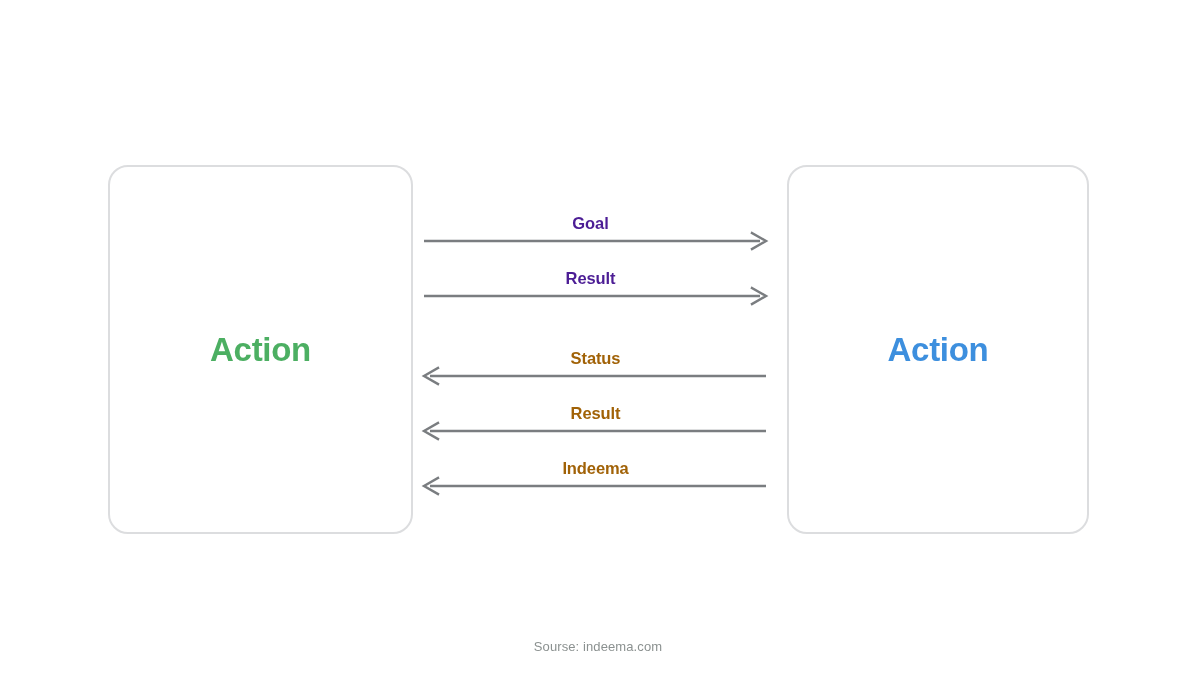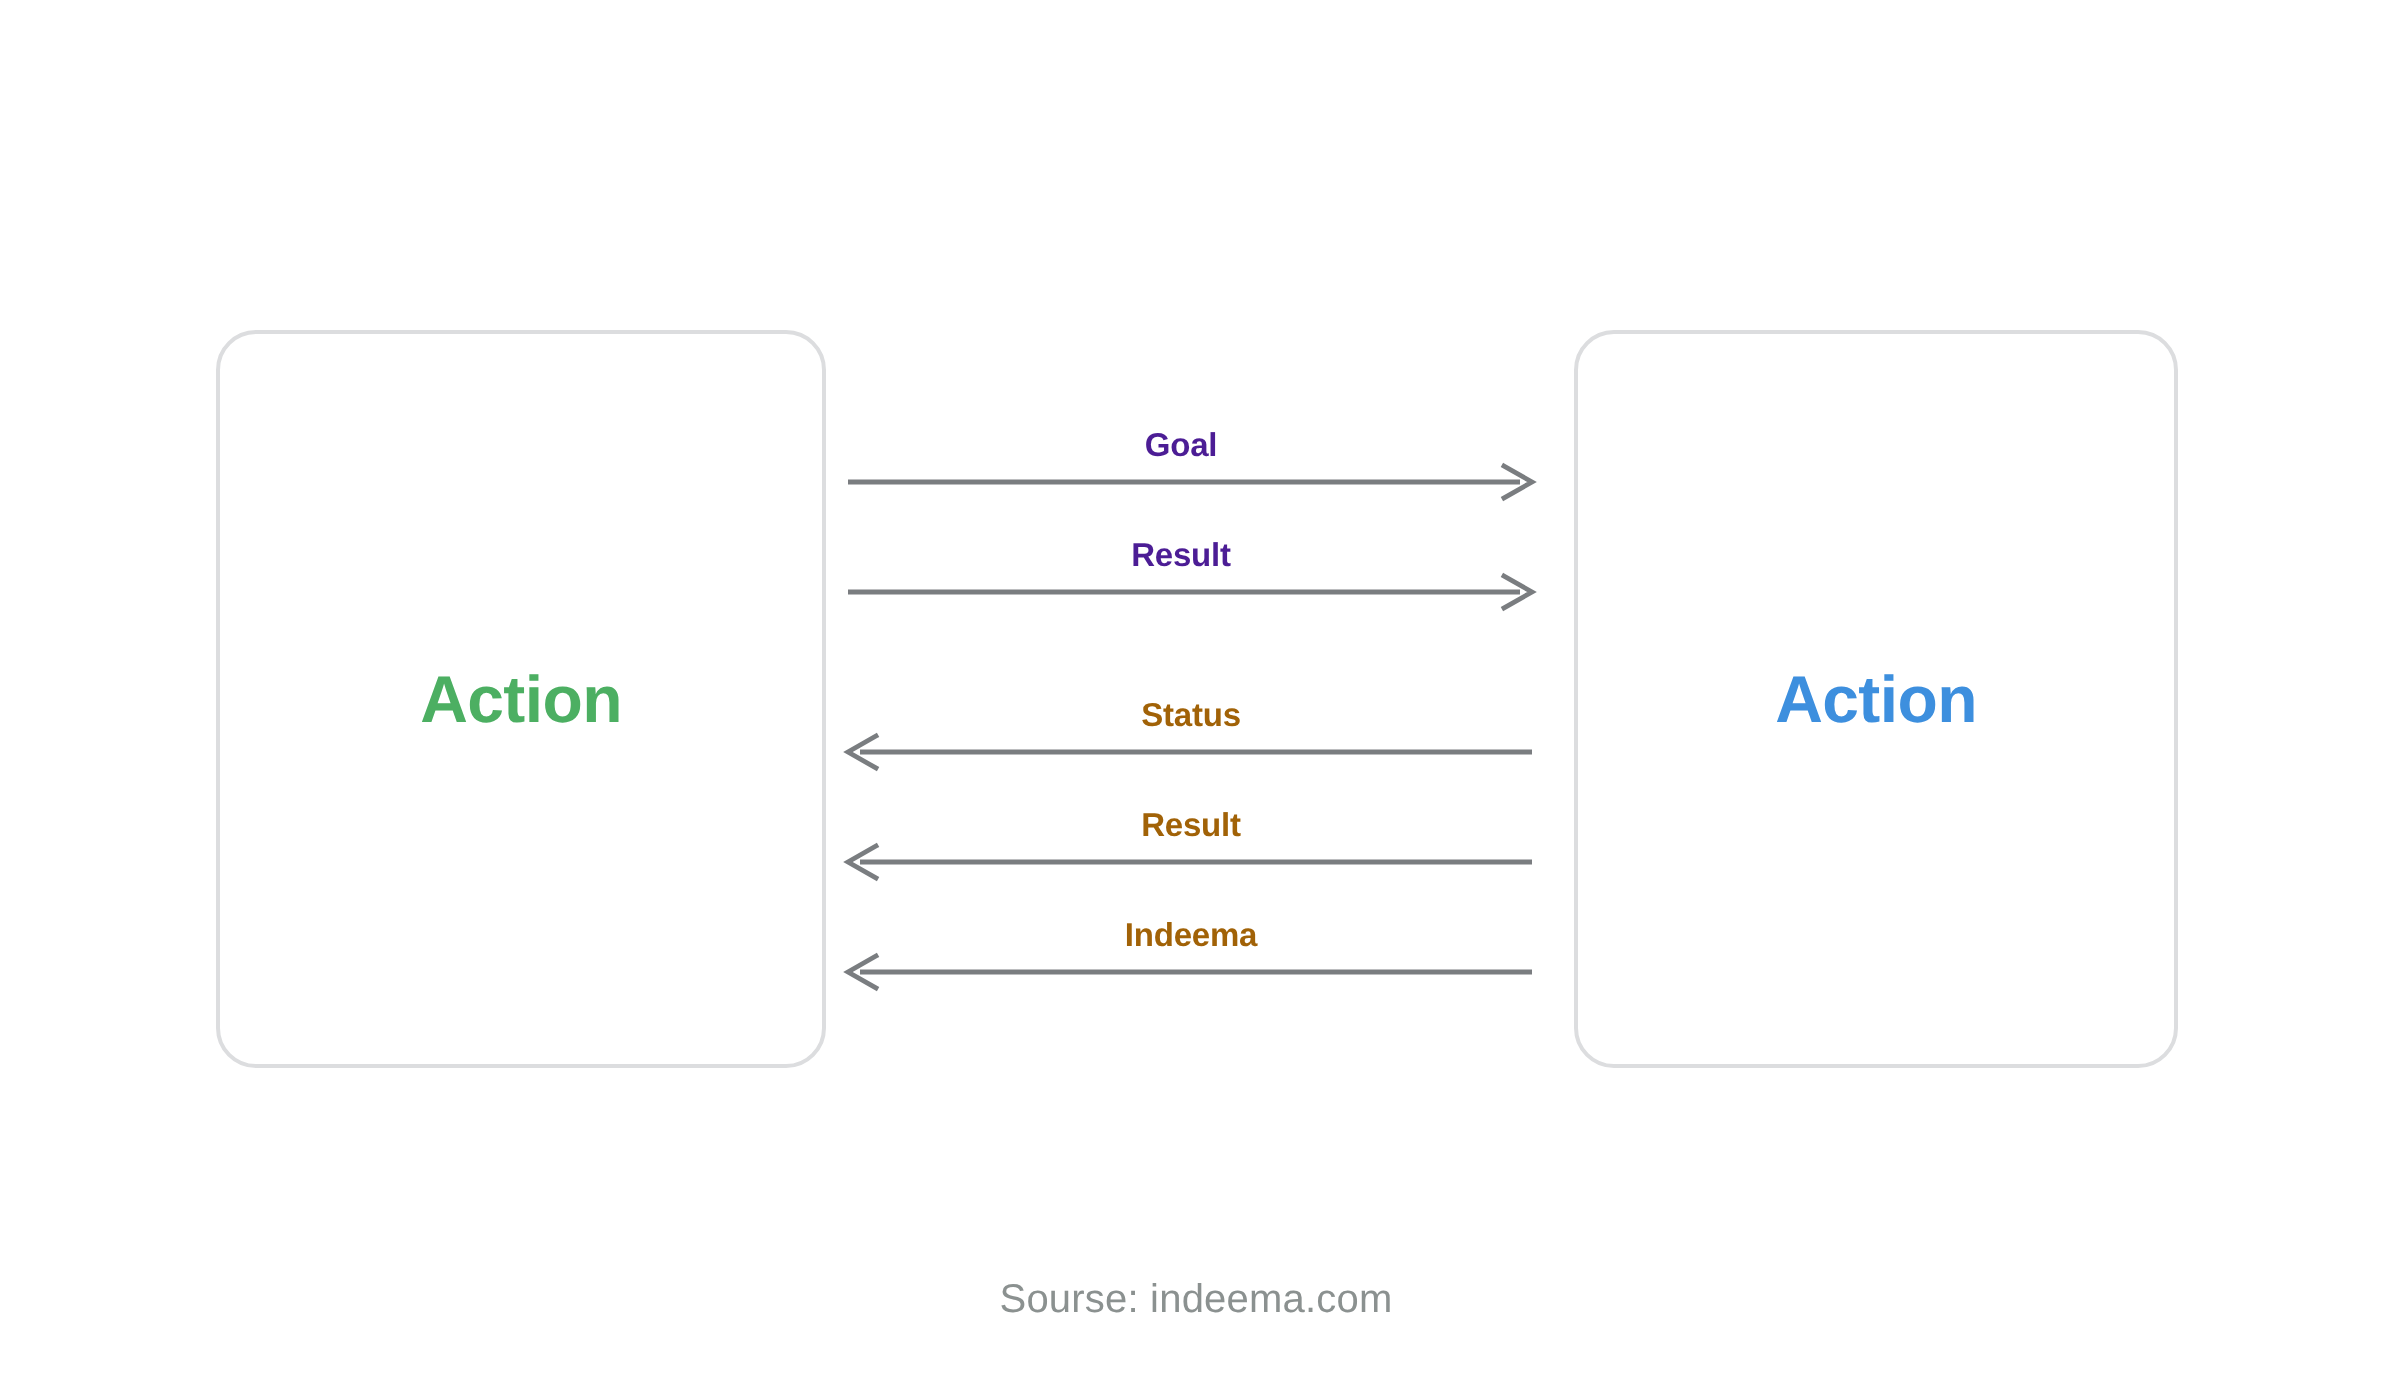--- a/index.html
+++ b/index.html
@@ -112,21 +112,21 @@
     line-height: 30px;
     white-space: nowrap;
   }
 
   .source {
     position: absolute;
     left: 0;
     top: 639px;
     width: 1196px;
     text-align: center;
-    font-size: 20px;
+    font-size: 13px;
     color: #8b9190;
     letter-spacing: 0.1px;
     white-space: nowrap;
   }
 </style>
 </head>
 <body>
 
 <div class="canvas">
 

